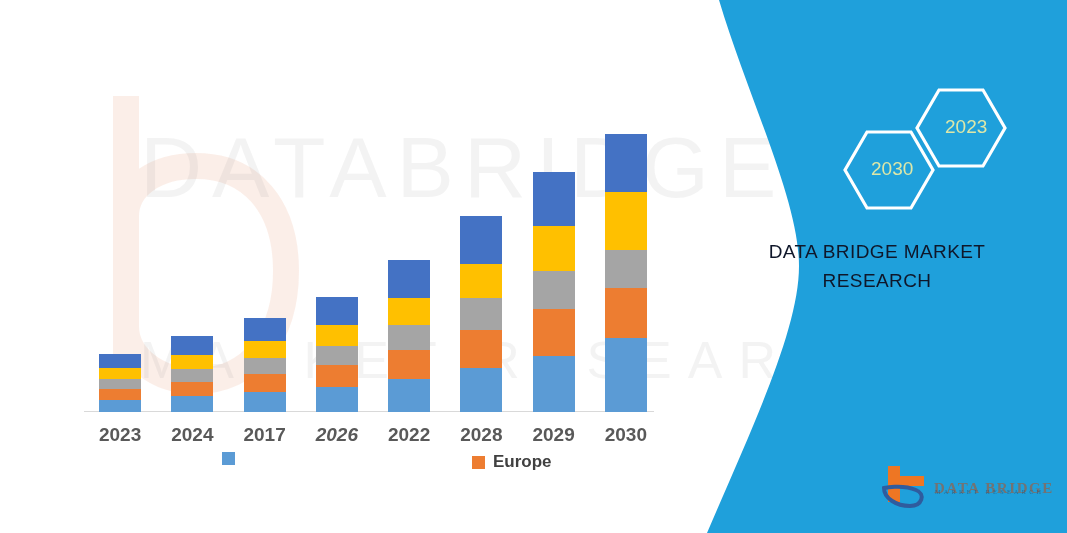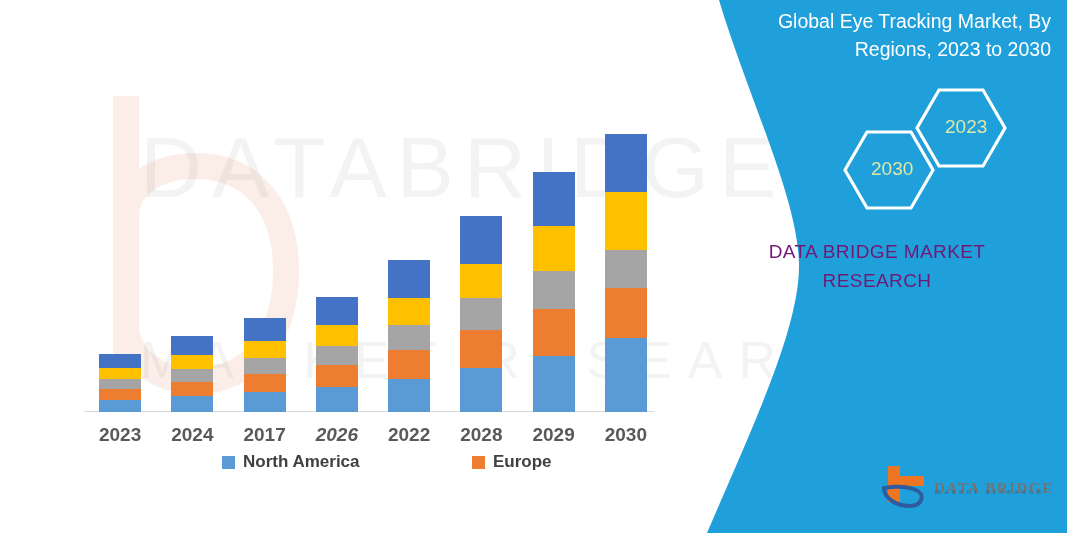--- a/index.html
+++ b/index.html
@@ -70,21 +70,21 @@
   .panel-title {
     position:absolute; right:16px; top:8px; width:342px;
     text-align:right; color:#ffffff; font-size:19.5px; line-height:1.42;
   }
   .hexwrap { position:absolute; left:0; top:80px; width:380px; height:150px; }
   .hex-label {
     position:absolute; color:#DDE7A8; font-size:19px; font-weight:400;
   }
   .brand {
     position:absolute; left:0; top:238px; width:380px; text-align:center;
-    color:#701a75; font-size:19px; line-height:1.5; letter-spacing:.4px;
+    color:#0f172a; font-size:19px; line-height:1.5; letter-spacing:.4px;
   }
   .logo { position:absolute; left:878px; top:462px; width:180px; height:48px; }
   .logo-text {
     position:absolute; left:56px; top:18px; color:#737373;
     font-size:15px; font-weight:bold; letter-spacing:1.6px;
     font-family:Liberation Serif, serif;
   }
   .logo-sub {
     position:absolute; left:57px; top:26px; color:#2F4A68;
     font-size:6.2px; letter-spacing:3.3px; opacity:.62;
@@ -170,35 +170,33 @@
       <div class="xlabel" style="left: 180.625px;">2017</div>
       <div class="xlabel" style="left: 252.875px; font-style: italic;">2026</div>
       <div class="xlabel" style="left: 325.125px;">2022</div>
       <div class="xlabel" style="left: 397.375px;">2028</div>
       <div class="xlabel" style="left: 469.625px;">2029</div>
       <div class="xlabel" style="left: 541.875px;">2030</div>
     </div>
   <div class="legend" id="legend">
       <div class="legend-item" style="left: 138px;">
         <span class="legend-swatch" style="background: rgb(91, 155, 213);"></span>
-        <span>North America</span>
       </div>
       <div class="legend-item" style="left: 388px;">
         <span class="legend-swatch" style="background: rgb(237, 125, 49);"></span>
         <span>Europe</span>
       </div>
     </div>
 
 
   <div class="panel">
     <svg viewBox="0 0 380 533" width="380" height="533" preserveAspectRatio="none" aria-hidden="true">
       <path id="panelShape" d="M32 0 L380 0 L380 533 L20 533 C64 430 112 330 112 266 C112 200 62 100 32 0 Z" fill="#1FA0DB"></path>
     </svg>
 
-    <div class="panel-title">Global Eye Tracking Market, By Regions, 2023 to 2030</div>
 
     <div class="hexwrap">
       <svg viewBox="0 0 380 150" width="380" height="150" aria-hidden="true">
         <polygon points="252,10 296,10 318,48 296,86 252,86 230,48" fill="none" stroke="#ffffff" stroke-width="3.2"></polygon>
         <polygon points="180,52 224,52 246,90 224,128 180,128 158,90" fill="none" stroke="#ffffff" stroke-width="3.2"></polygon>
       </svg>
       <div class="hex-label" style="left:258px; top:36px;">2023</div>
       <div class="hex-label" style="left:184px; top:78px;">2030</div>
     </div>
 

